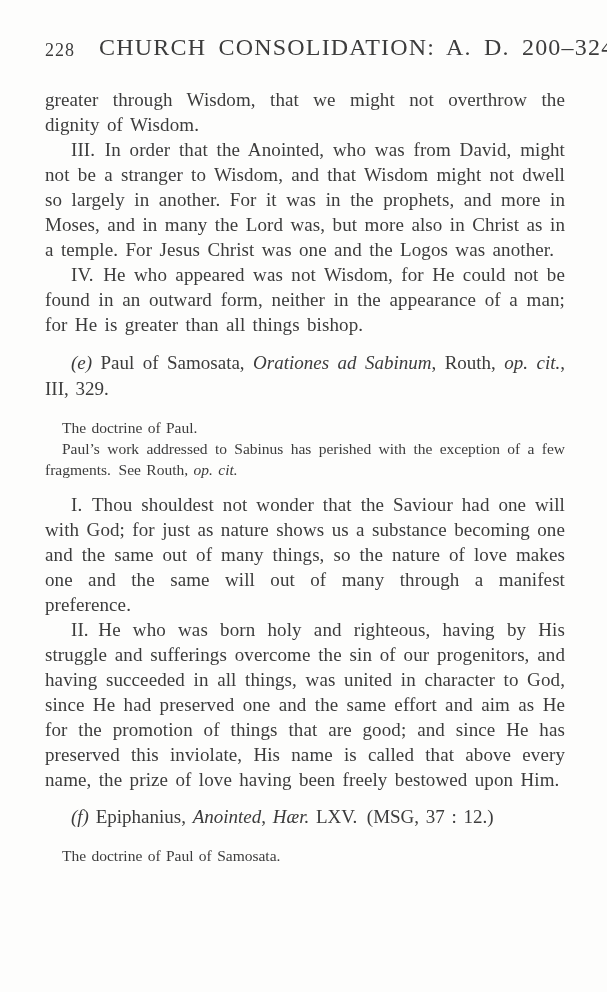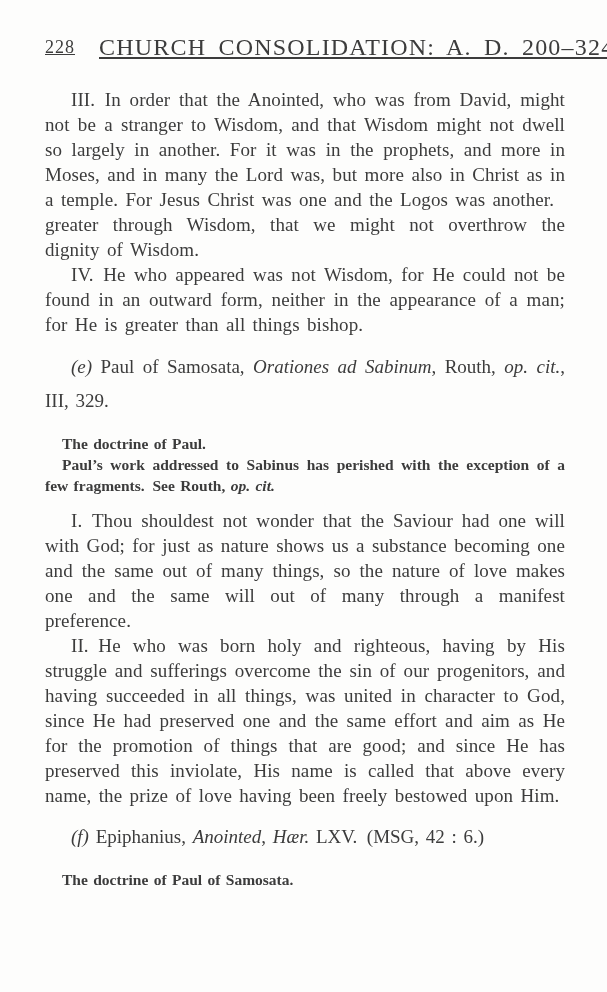--- a/index.html
+++ b/index.html
@@ -16,23 +16,22 @@
     font-family: "Liberation Serif", "DejaVu Serif", serif;
     overflow: hidden;
   }
   .page {
     width: 607px;
     height: 992px;
     padding: 34px 42px 24px 45px;
   }
   .page-header {
     display: flex;
-    align-items: center;
+    align-items: flex-end;
     margin: 0 0 26px 0;
-    text-decoration: underline;
   }
   .page-number {
     font-size: 18px;
     letter-spacing: 1px;
     margin-right: 24px;
   }
   .running-title {
     font-size: 24px;
     letter-spacing: 1.2px;
     word-spacing: 5px;
@@ -43,68 +42,67 @@
     font-size: 19px;
     line-height: 25px;
     text-align: justify;
     word-spacing: 2.5px;
     letter-spacing: 0.1px;
   }
   .indent { text-indent: 26px; }
   .citation {
     margin: 13px 0 0 0;
     font-size: 19px;
-    line-height: 34px;
+    line-height: 26px;
     text-align: justify;
     text-indent: 26px;
     word-spacing: 2px;
   }
   .note { margin-top: 15px; }
   .note p {
     margin: 0;
     font-size: 15.5px;
     line-height: 21px;
     text-align: justify;
     text-indent: 17px;
     word-spacing: 1.5px;
-    font-weight: bold;
   }
   .extract-spacing { margin-top: 12px; }
   .cite-f-spacing { margin-top: 12px; }
 </style>
 </head>
 <body>
 
 <div class="page">
 
   <header class="page-header">
     <span class="page-number">228</span>
     <span class="running-title">CHURCH CONSOLIDATION: A. D. 200–324</span>
   </header>
 
   <main>
 
+    <p class="body-para">greater through Wisdom, that we might not overthrow the dignity of Wisdom.</p>
+
     <p class="body-para indent">III. In order that the Anointed, who was from David, might not be a stranger to Wisdom, and that Wisdom might not dwell so largely in another. For it was in the prophets, and more in Moses, and in many the Lord was, but more also in Christ as in a temple. For Jesus Christ was one and the Logos was another.</p>
-
-    <p class="body-para">greater through Wisdom, that we might not overthrow the dignity of Wisdom.</p>
 
     <p class="body-para indent">IV. He who appeared was not Wisdom, for He could not be found in an outward form, neither in the appearance of a man; for He is greater than all things bishop.</p>
 
     <p class="citation"><i>(e)</i><span> Paul of Samosata, </span><i>Orationes ad Sabinum</i><span>, Routh, </span><i>op. cit.</i><span>, III, 329.</span></p>
 
     <div class="note">
       <p>The doctrine of Paul.</p>
       <p><span>Paul’s work addressed to Sabinus has perished with the exception of a few fragments. See Routh, </span><i>op. cit.</i></p>
     </div>
 
     <p class="body-para indent extract-spacing">I. Thou shouldest not wonder that the Saviour had one will with God; for just as nature shows us a substance becoming one and the same out of many things, so the nature of love makes one and the same will out of many through a manifest preference.</p>
 
     <p class="body-para indent">II. He who was born holy and righteous, having by His struggle and sufferings overcome the sin of our progenitors, and having succeeded in all things, was united in character to God, since He had preserved one and the same effort and aim as He for the promotion of things that are good; and since He has preserved this inviolate, His name is called that above every name, the prize of love having been freely bestowed upon Him.</p>
 
-    <p class="citation cite-f-spacing"><i>(f)</i><span> Epiphanius, </span><i>Anointed</i><span>, </span><i>Hær.</i><span> LXV. (MSG, 42 : 6.)</span></p>
+    <p class="citation cite-f-spacing"><i>(f)</i><span> Epiphanius, </span><i>Anointed</i><span>, </span><i>Hær.</i><span> LXV. (MSG, 37 : 12.)</span></p>
 
     <div class="note">
       <p>The doctrine of Paul of Samosata.</p>
     </div>
 
   </main>
 
 </div>
 
 </body></html>

